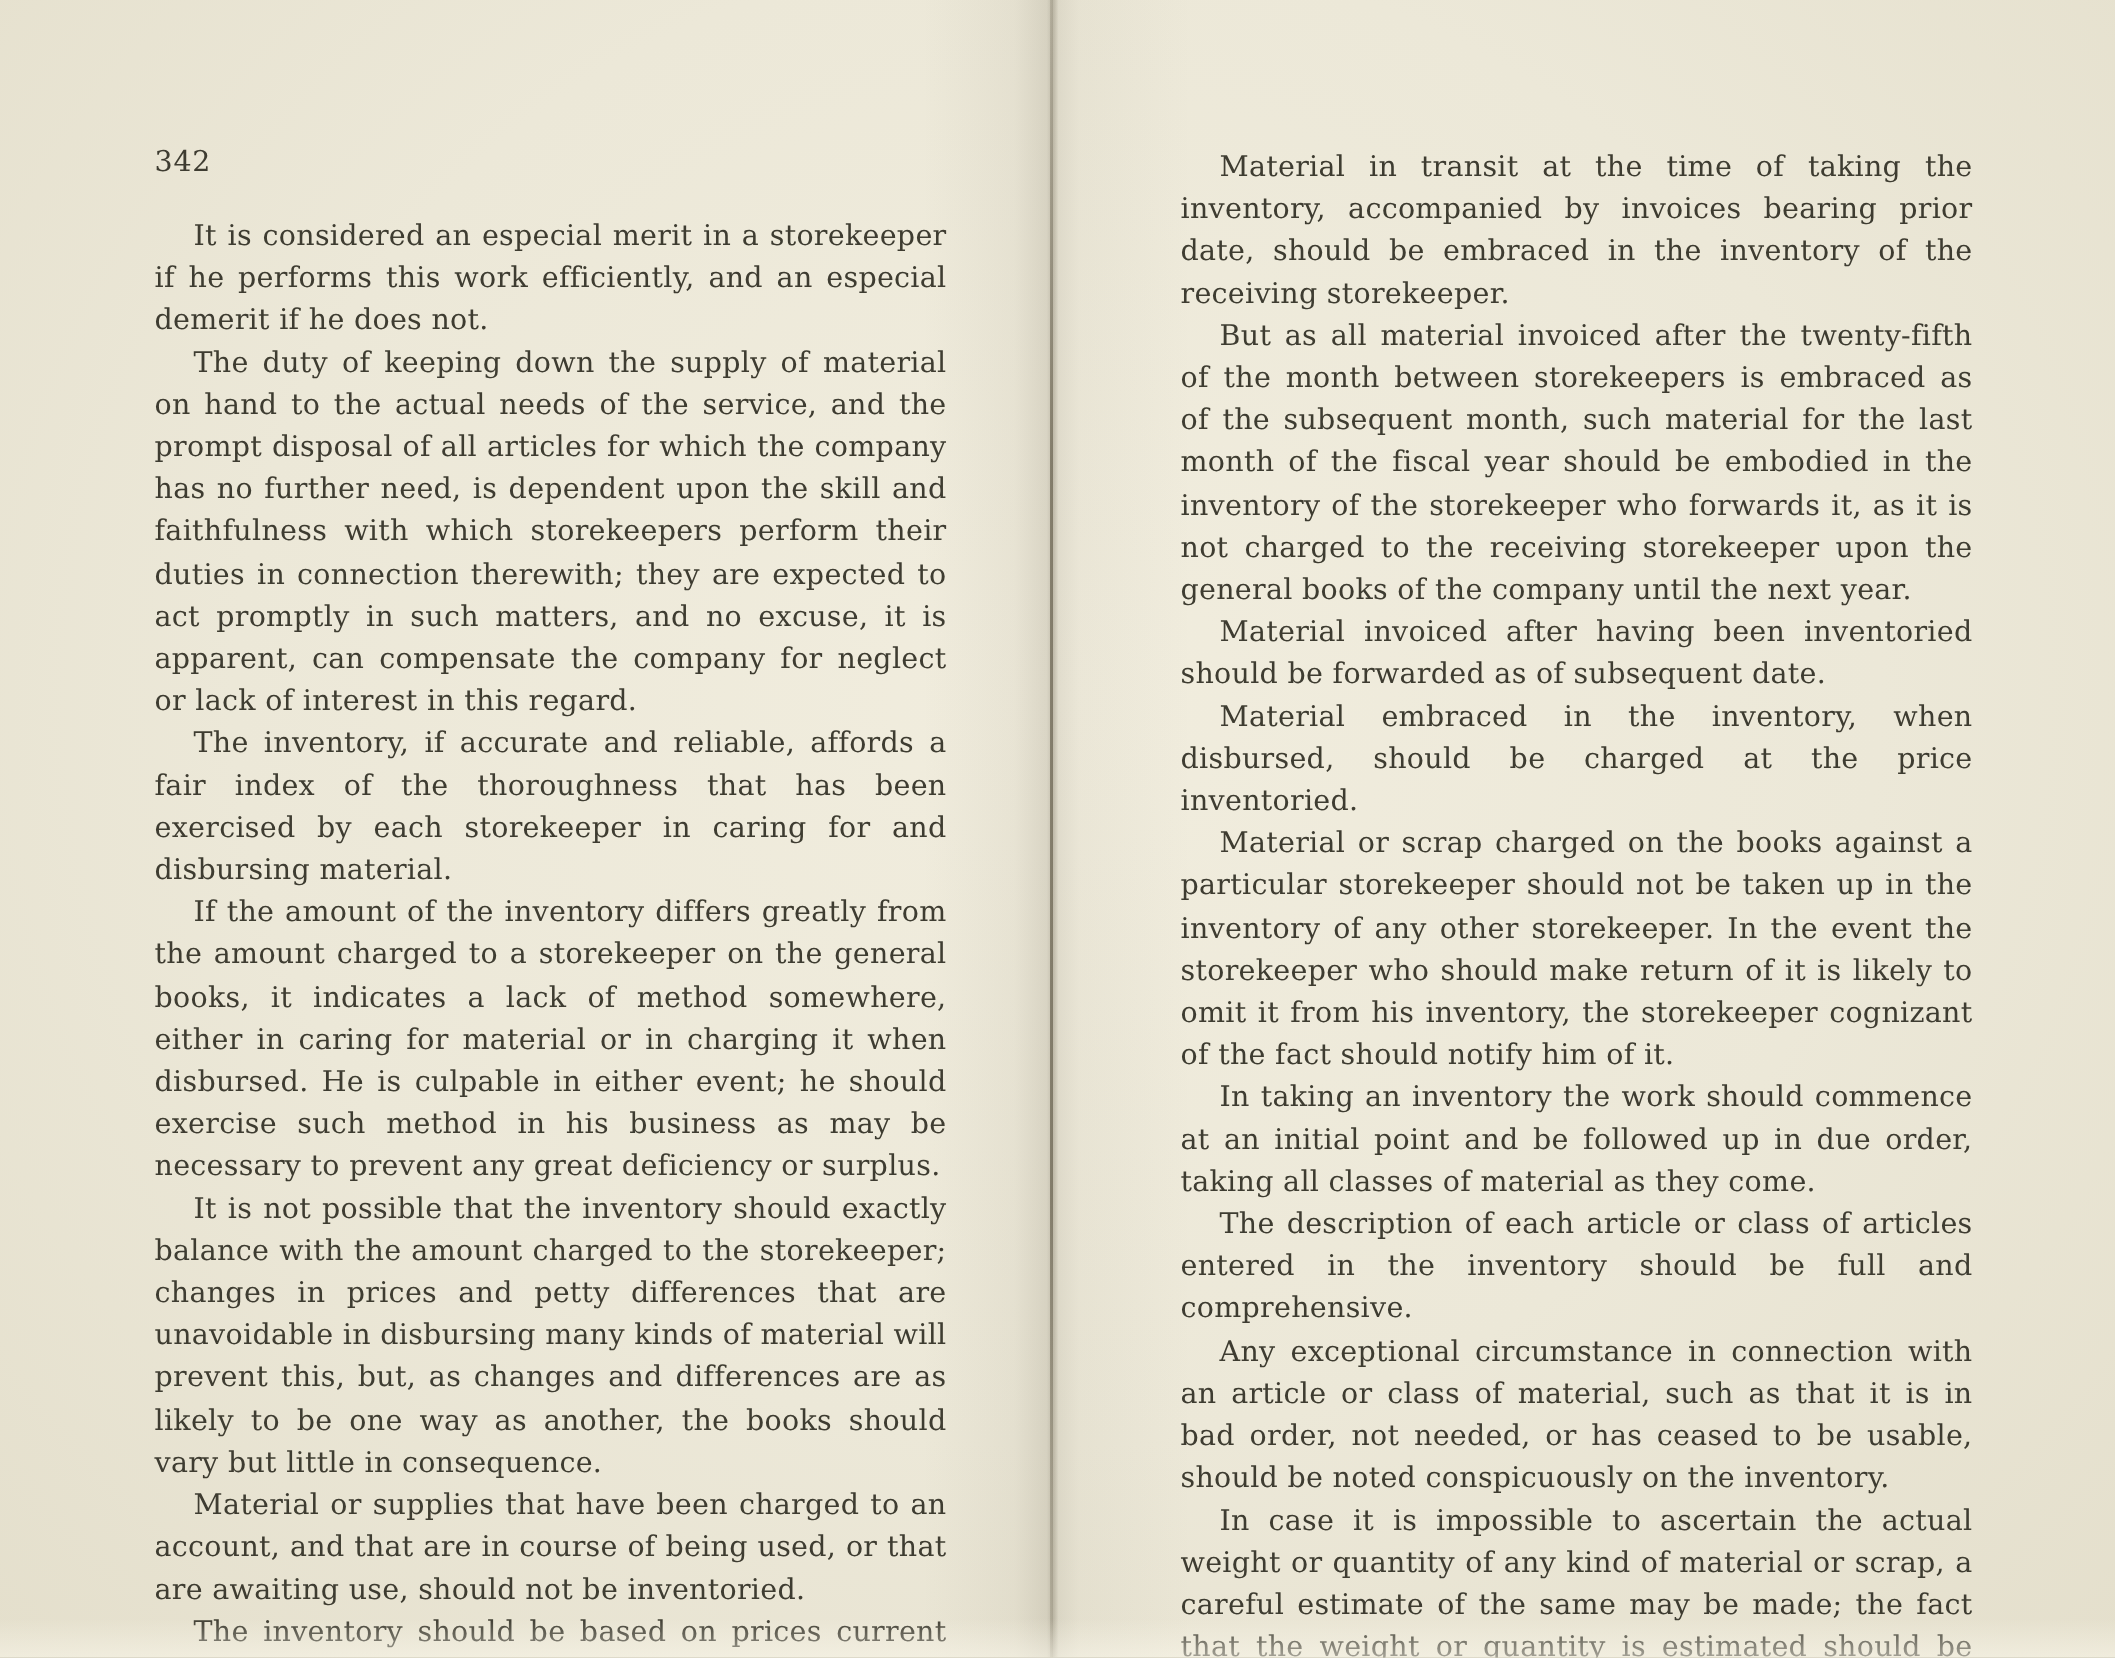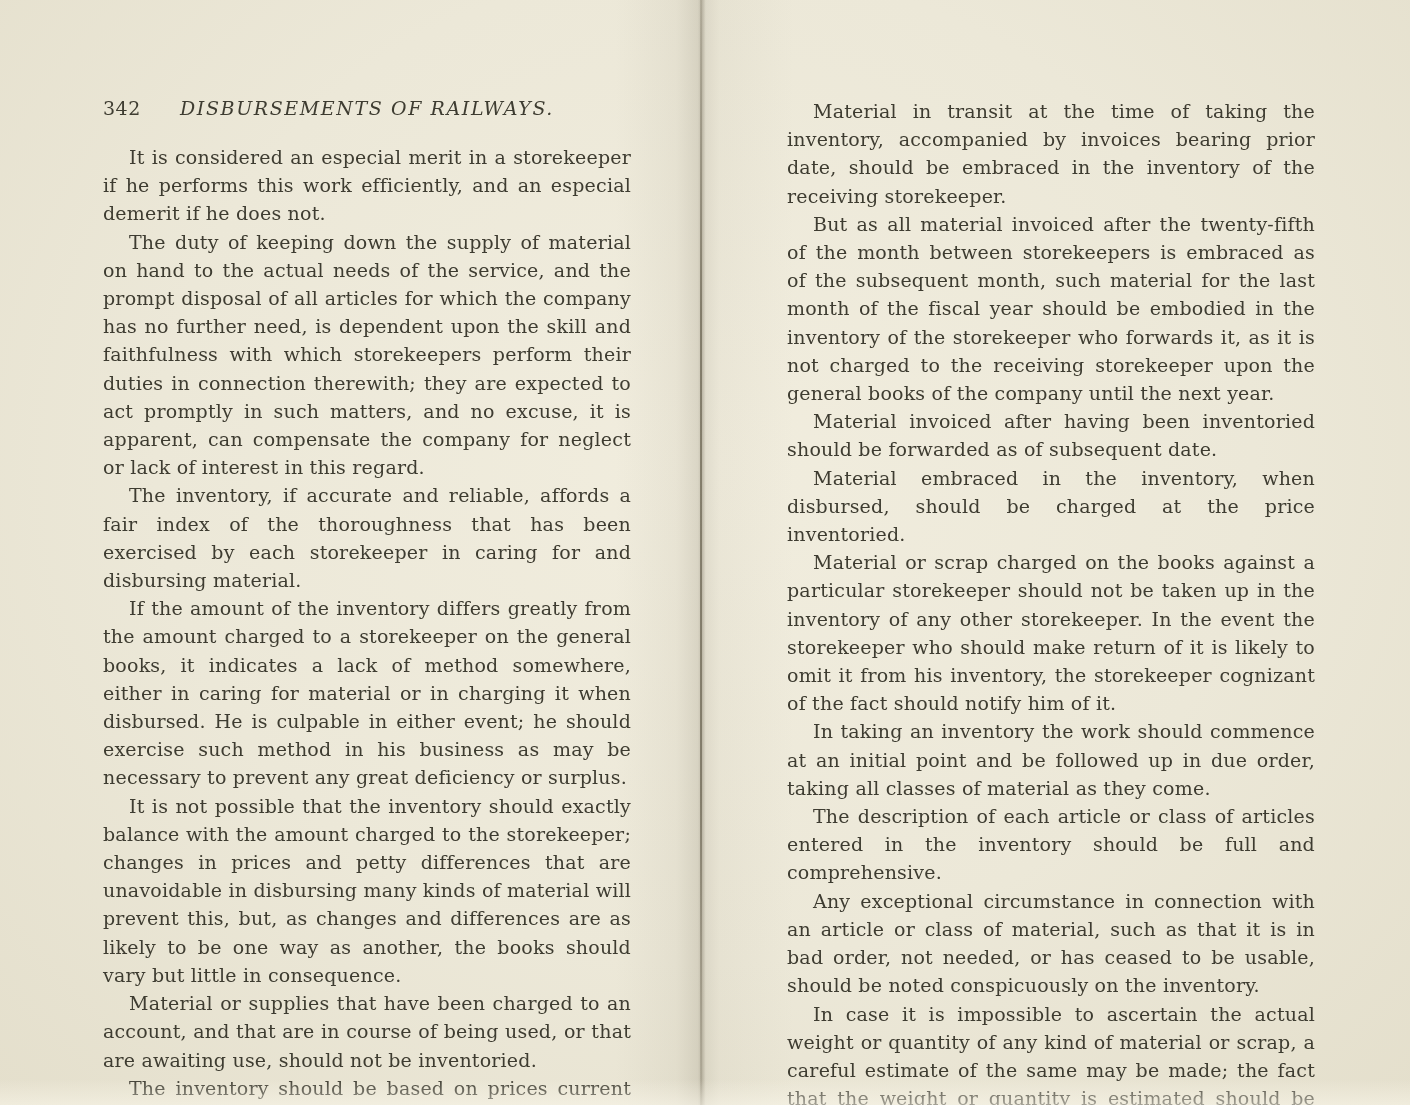--- a/index.html
+++ b/index.html
@@ -97,21 +97,20 @@
 </style>
 </head>
 <body>
 
 <div class="scan">
 
   <div class="page page-left">
     <div class="text-col">
       <div class="running-head">
         <span class="page-number left-no">342</span>
-        <span class="running-title">DISBURSEMENTS OF RAILWAYS.</span>
       </div>
       <div class="body">
           <p>It is considered an especial merit in a storekeeper if he performs this work efficiently, and an especial demerit if he does not.</p>
           <p>The duty of keeping down the supply of material on hand to the actual needs of the service, and the prompt disposal of all articles for which the company has no further need, is dependent upon the skill and faithfulness with which storekeepers perform their duties in connection therewith; they are expected to act promptly in such matters, and no excuse, it is apparent, can compensate the company for neglect or lack of interest in this regard.</p>
           <p>The inventory, if accurate and reliable, affords a fair index of the thoroughness that has been exercised by each storekeeper in caring for and disbursing material.</p>
           <p>If the amount of the inventory differs greatly from the amount charged to a storekeeper on the general books, it indicates a lack of method somewhere, either in caring for material or in charging it when disbursed. He is culpable in either event; he should exercise such method in his business as may be necessary to prevent any great deficiency or surplus.</p>
           <p>It is not possible that the inventory should exactly balance with the amount charged to the storekeeper; changes in prices and petty differences that are unavoidable in disbursing many kinds of material will prevent this, but, as changes and differences are as likely to be one way as another, the books should vary but little in consequence.</p>
           <p>Material or supplies that have been charged to an account, and that are in course of being used, or that are awaiting use, should not be inventoried.</p>
           <p>The inventory should be based on prices current at the time it is taken. When the prices are not known they should be obtained from the general storekeeper; the latter will obtain prices from the purchasing agent.</p>
         </div>

